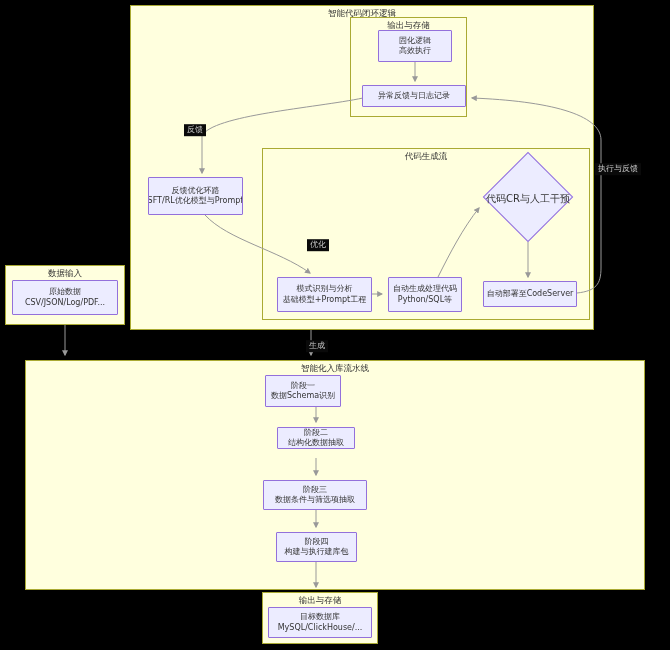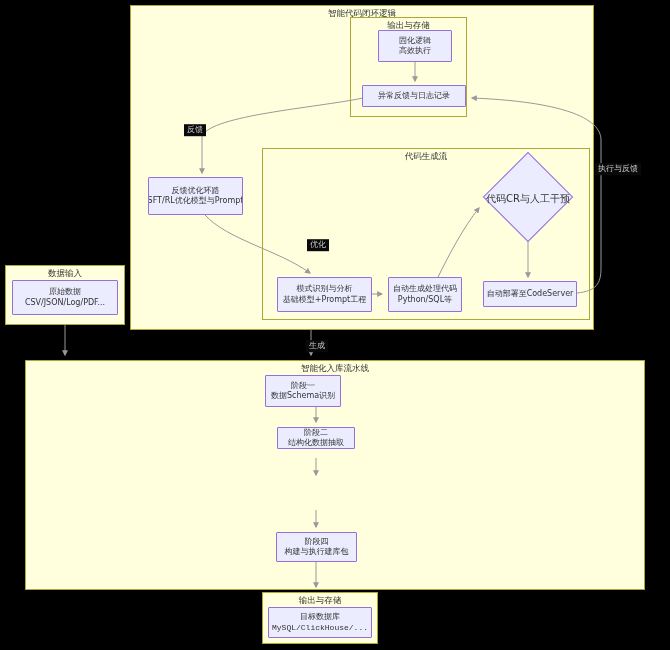--- a/index.html
+++ b/index.html
@@ -126,27 +126,31 @@
   <div class="node" style="left:265px;top:375px;width:76px;height:32px;">
     <span class="nline">阶段一</span>
     <span class="nline">数据Schema识别</span>
   </div>
 
   <div class="node" style="left:277px;top:427px;width:78px;height:22px;">
     <span class="nline">阶段二</span>
     <span class="nline">结构化数据抽取</span>
   </div>
 
+  <div class="node" style="left:263px;top:480px;width:104px;height:30px;">
+    <span class="nline">阶段三</span>
+    <span class="nline">数据条件与筛选项抽取</span>
+  </div>
 
   <div class="node" style="left:276px;top:532px;width:81px;height:30px;">
     <span class="nline">阶段四</span>
     <span class="nline">构建与执行建库包</span>
   </div>
 
-  <div class="node" style="left:268px;top:607px;width:104px;height:31px;font-family:Liberation Mono, monospace;">
+  <div class="node" style="left:268px;top:607px;width:104px;height:31px;">
     <span class="nline">目标数据库</span>
     <span class="nline">MySQL/ClickHouse/...</span>
   </div>
 
   <div class="elabel" style="left:195px;top:130px;">反馈</div>
   <div class="elabel" style="left:318px;top:245px;">优化</div>
   <div class="elabel" style="left:618px;top:169px;">执行与反馈</div>
   <div class="elabel" style="left:317px;top:346px;">生成</div>
 
 </div>

